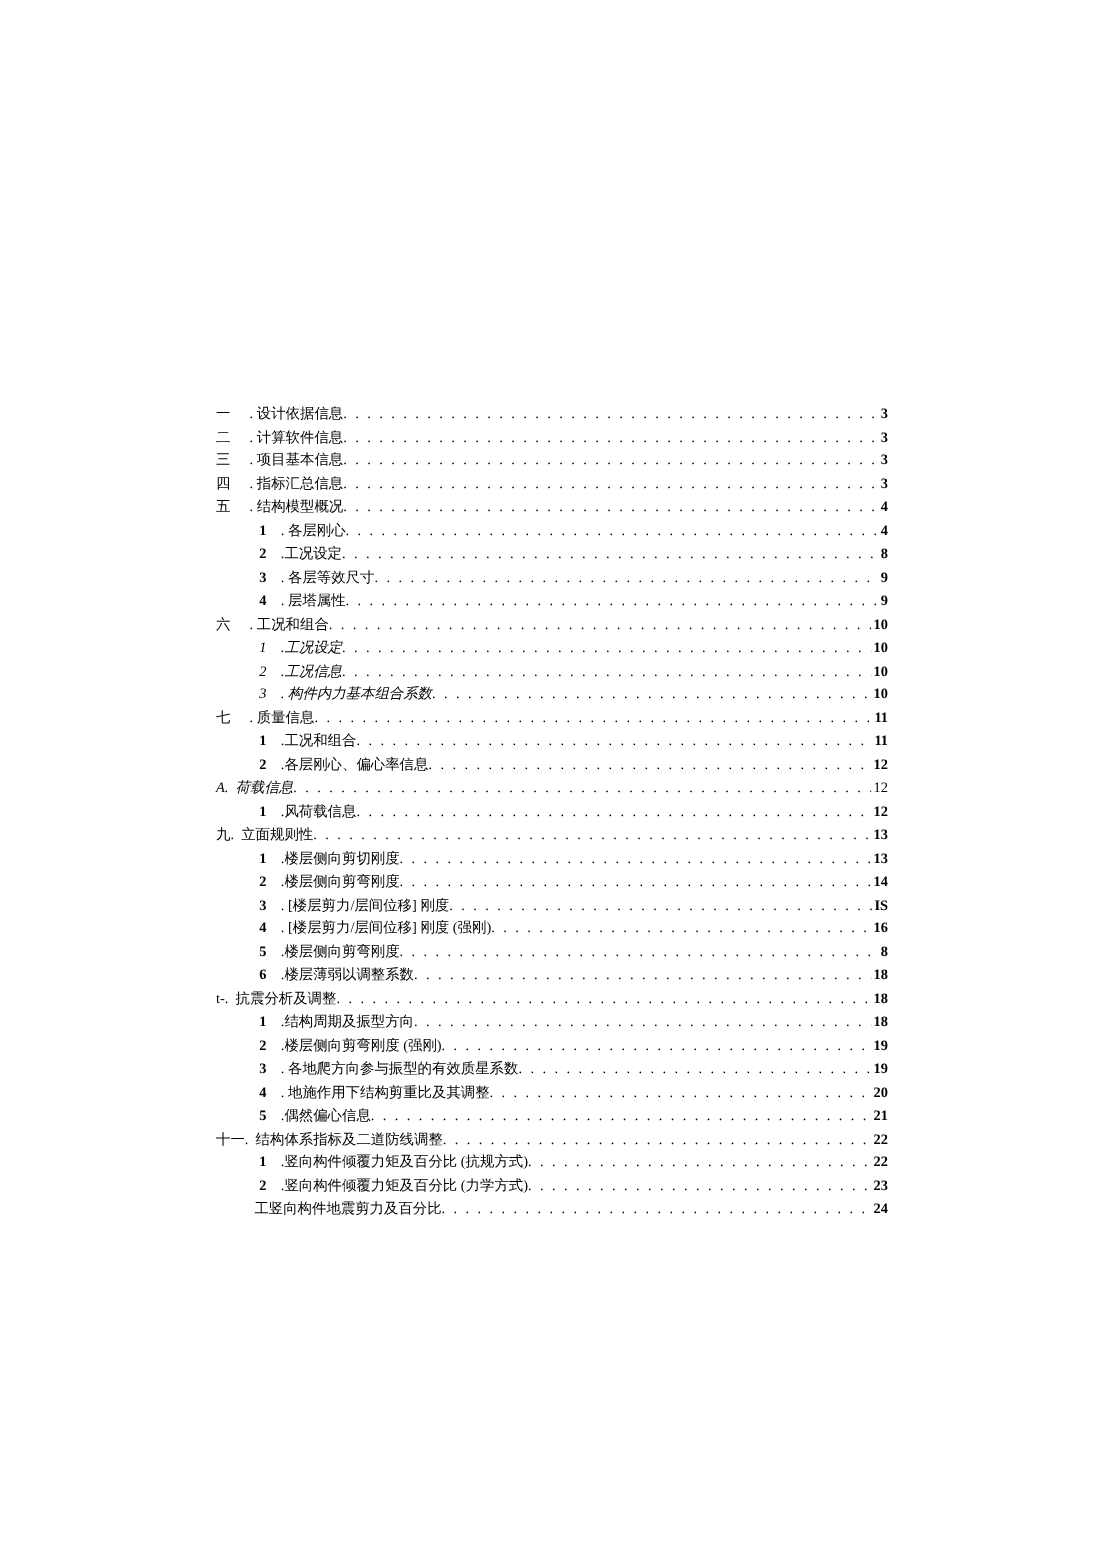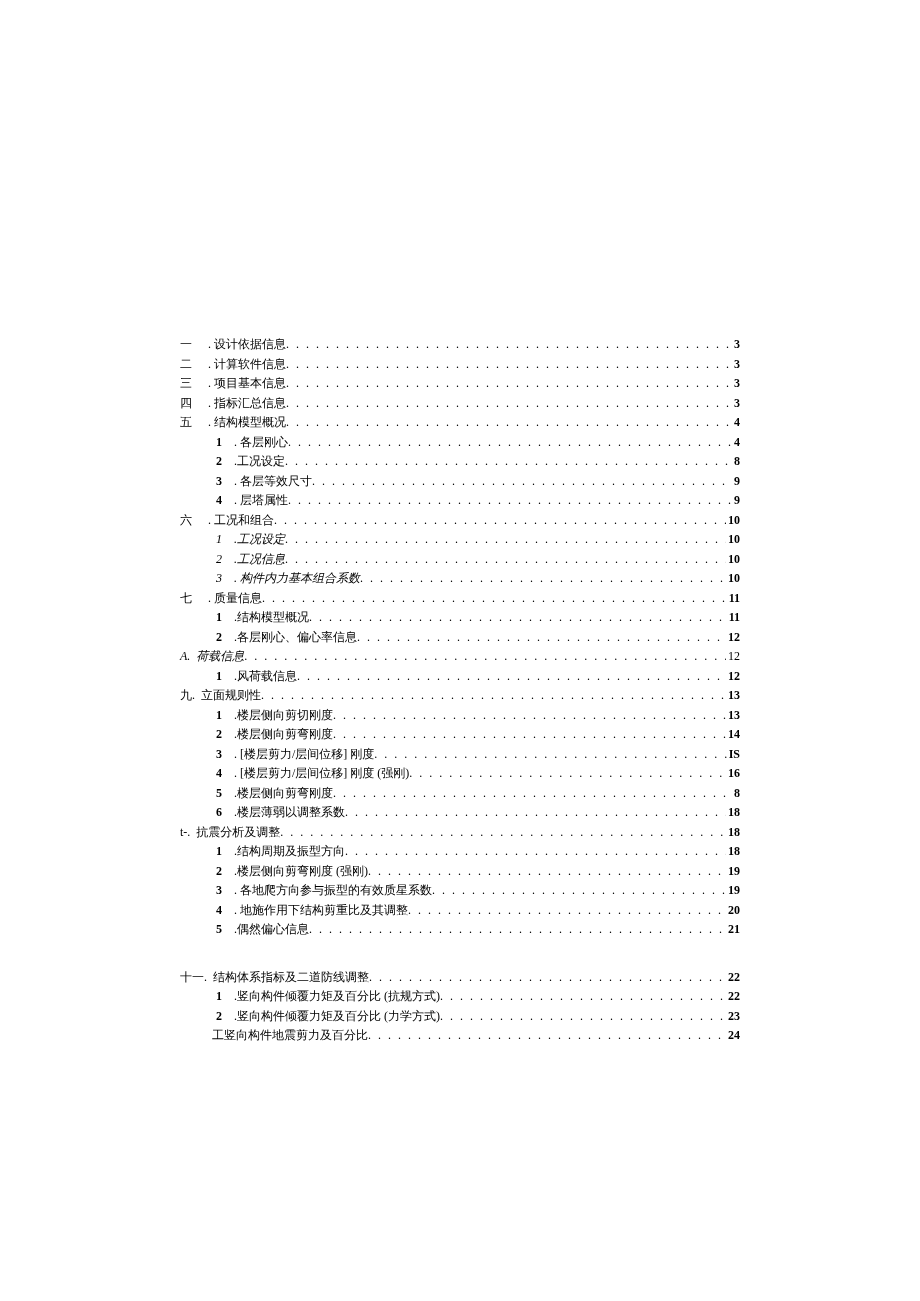--- a/index.html
+++ b/index.html
@@ -136,21 +136,21 @@
         <span class="page-num">10</span>
       </div>
       <div class="toc-line indent-0 bold-page">
         <span class="marker">七</span>
         <span class="label">. 质量信息</span>
         <span class="dots">. . . . . . . . . . . . . . . . . . . . . . . . . . . . . . . . . . . . . . . . . . . . . . . . . . . . . . . . . . . . . . . . . . . . . . . . . . . . . . . . . . . . . . . . . . . . . . . . . . . . . . . . . . . . . . . . . . . . . . . . . . . . . . . . . . . . . . . . . .</span>
         <span class="page-num">11</span>
       </div>
       <div class="toc-line indent-1 bold-page">
         <span class="marker">1</span>
-        <span class="label">.结构模型概况</span>
+        <span class="label">.工况和组合</span>
         <span class="dots">. . . . . . . . . . . . . . . . . . . . . . . . . . . . . . . . . . . . . . . . . . . . . . . . . . . . . . . . . . . . . . . . . . . . . . . . . . . . . . . . . . . . . . . . . . . . . . . . . . . . . . . . . . . . . . . . . . . . . . . . . . . . . . . . . . . . . . . . . .</span>
         <span class="page-num">11</span>
       </div>
       <div class="toc-line indent-1 bold-page">
         <span class="marker">2</span>
         <span class="label">.各层刚心、偏心率信息</span>
         <span class="dots">. . . . . . . . . . . . . . . . . . . . . . . . . . . . . . . . . . . . . . . . . . . . . . . . . . . . . . . . . . . . . . . . . . . . . . . . . . . . . . . . . . . . . . . . . . . . . . . . . . . . . . . . . . . . . . . . . . . . . . . . . . . . . . . . . . . . . . . . . .</span>
         <span class="page-num">12</span>
       </div>
       <div class="toc-line indent-0 italic">
@@ -237,21 +237,21 @@
         <span class="dots">. . . . . . . . . . . . . . . . . . . . . . . . . . . . . . . . . . . . . . . . . . . . . . . . . . . . . . . . . . . . . . . . . . . . . . . . . . . . . . . . . . . . . . . . . . . . . . . . . . . . . . . . . . . . . . . . . . . . . . . . . . . . . . . . . . . . . . . . . .</span>
         <span class="page-num">20</span>
       </div>
       <div class="toc-line indent-1 bold-page">
         <span class="marker">5</span>
         <span class="label">.偶然偏心信息</span>
         <span class="dots">. . . . . . . . . . . . . . . . . . . . . . . . . . . . . . . . . . . . . . . . . . . . . . . . . . . . . . . . . . . . . . . . . . . . . . . . . . . . . . . . . . . . . . . . . . . . . . . . . . . . . . . . . . . . . . . . . . . . . . . . . . . . . . . . . . . . . . . . . .</span>
         <span class="page-num">21</span>
       </div>
       <div class="toc-line indent-0 bold-page">
-        <span class="marker" style="width: auto; padding-right: 2px; margin-top: 28px;">十一.</span>
+        <span class="marker" style="width: auto; padding-right: 2px;">十一.</span>
         <span class="label">结构体系指标及二道防线调整</span>
         <span class="dots">. . . . . . . . . . . . . . . . . . . . . . . . . . . . . . . . . . . . . . . . . . . . . . . . . . . . . . . . . . . . . . . . . . . . . . . . . . . . . . . . . . . . . . . . . . . . . . . . . . . . . . . . . . . . . . . . . . . . . . . . . . . . . . . . . . . . . . . . . .</span>
         <span class="page-num">22</span>
       </div>
       <div class="toc-line indent-1 bold-page">
         <span class="marker">1</span>
         <span class="label">.竖向构件倾覆力矩及百分比 (抗规方式)</span>
         <span class="dots">. . . . . . . . . . . . . . . . . . . . . . . . . . . . . . . . . . . . . . . . . . . . . . . . . . . . . . . . . . . . . . . . . . . . . . . . . . . . . . . . . . . . . . . . . . . . . . . . . . . . . . . . . . . . . . . . . . . . . . . . . . . . . . . . . . . . . . . . . .</span>
         <span class="page-num">22</span>
       </div>

